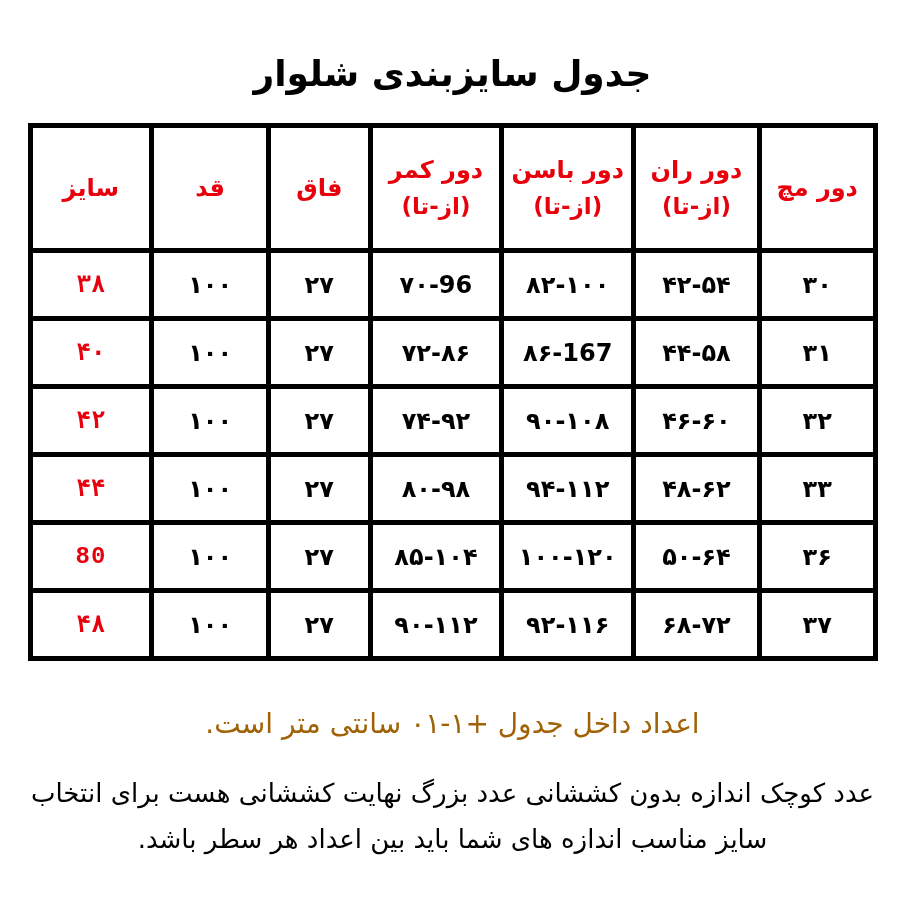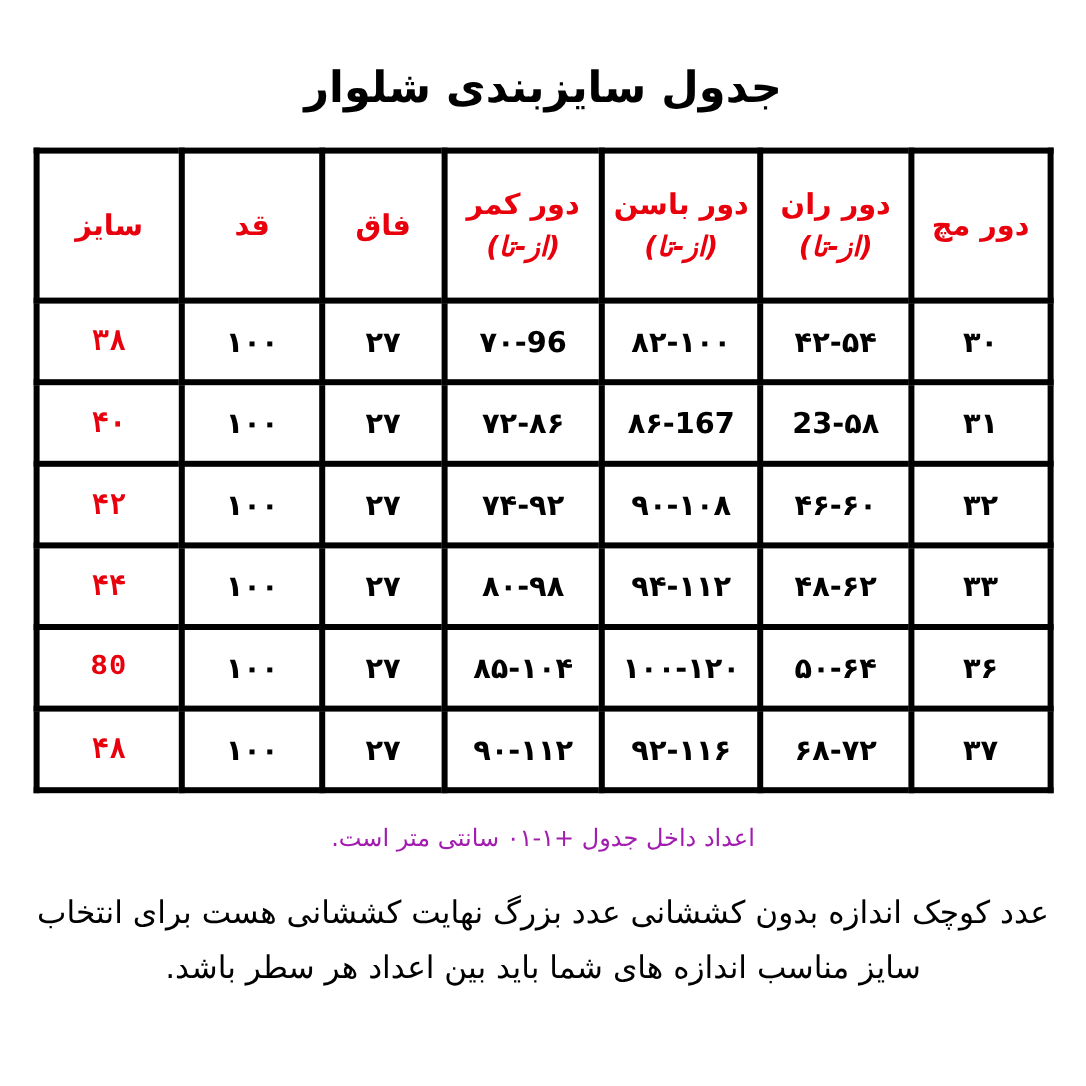--- a/index.html
+++ b/index.html
@@ -64,28 +64,27 @@
     font-size: 24px;
     letter-spacing: 1px;
   }
   table.size-table tbody td.size-cell {
     color: #e8000d;
     font-family: Liberation Mono, monospace;
   }
   .head-line2 {
     display: block;
     font-size: 23px;
-    font-style: italic;
   }
   .note {
-    margin-top: 22px;
+    margin-top: 42px;
     width: 880px;
     text-align: center;
-    font-size: 20px;
-    color: #a21caf;
+    font-size: 28px;
+    color: #a16207;
     line-height: 1.5;
   }
   .paragraph {
     margin-top: 26px;
     width: 880px;
     padding: 0 14px;
     box-sizing: border-box;
     text-align: center;
     font-size: 26px;
     color: #000000;
@@ -152,21 +151,21 @@
           <td>۳۰</td>
           <td>۴۲-۵۴</td>
           <td>۸۲-۱۰۰</td>
           <td>۷۰-96</td>
           <td>۲۷</td>
           <td>۱۰۰</td>
           <td class="size-cell">۳۸</td>
         </tr>
         <tr>
           <td>۳۱</td>
-          <td>23-۵۸</td>
+          <td>۴۴-۵۸</td>
           <td>۸۶-167</td>
           <td>۷۲-۸۶</td>
           <td>۲۷</td>
           <td>۱۰۰</td>
           <td class="size-cell">۴۰</td>
         </tr>
         <tr>
           <td>۳۲</td>
           <td>۴۶-۶۰</td>
           <td>۹۰-۱۰۸</td>

